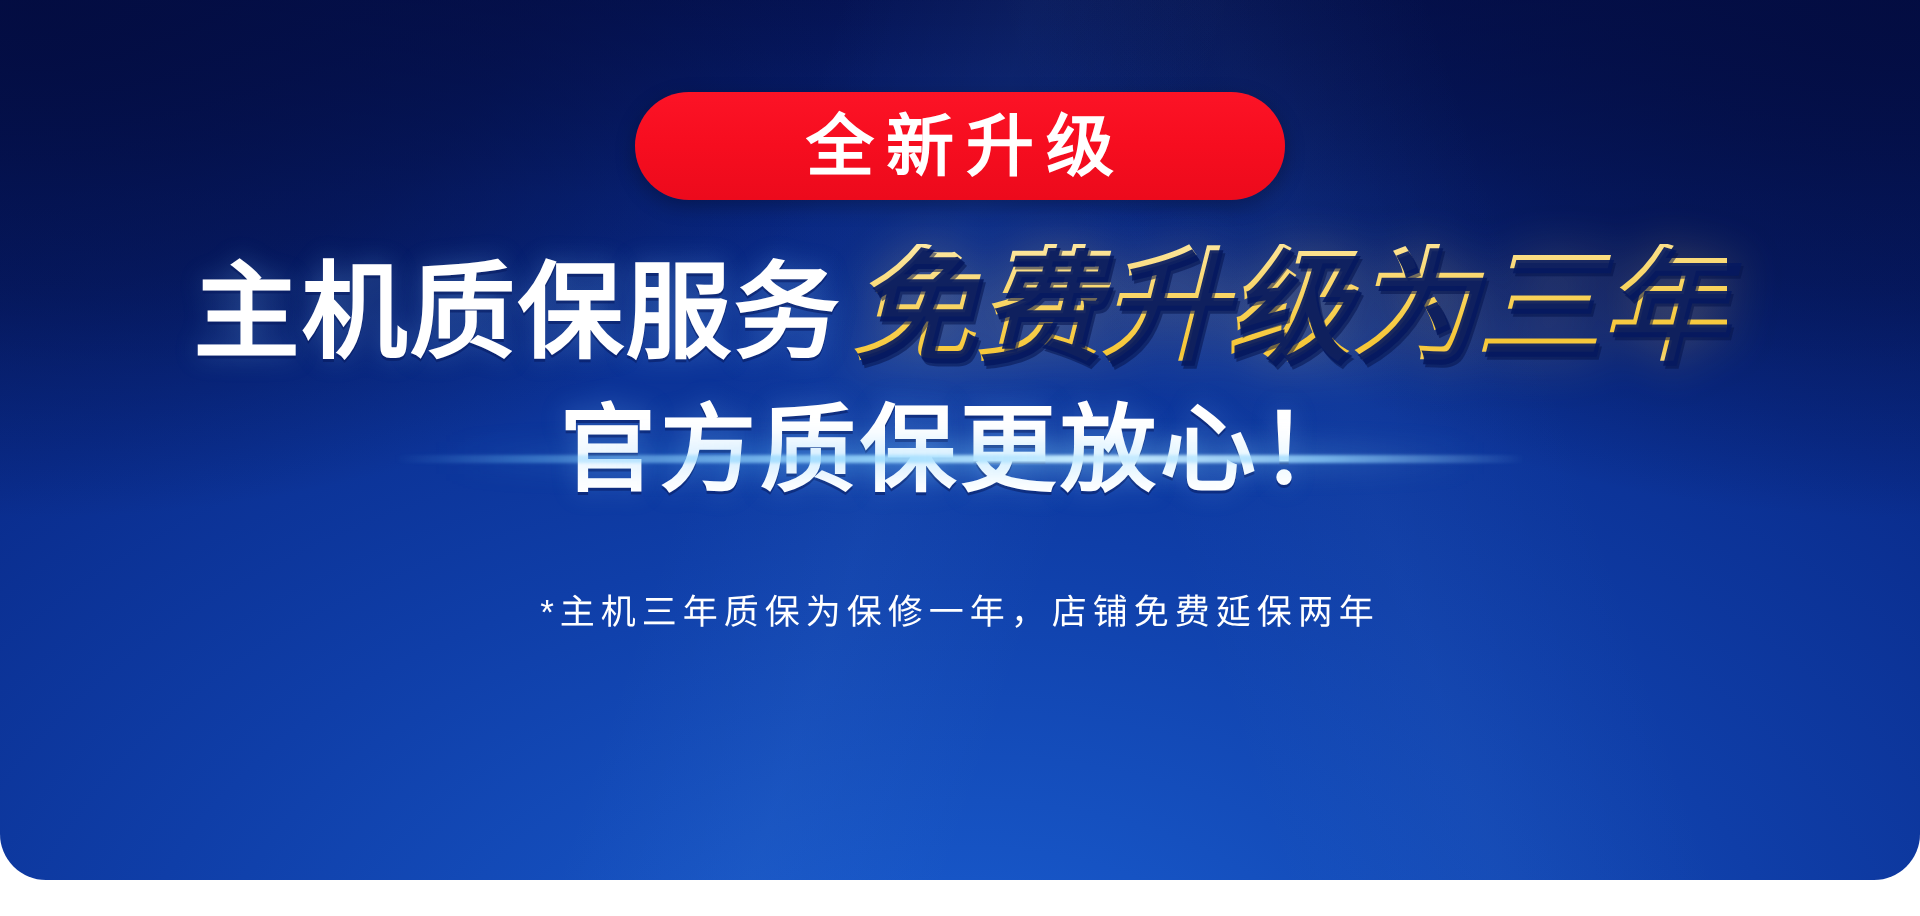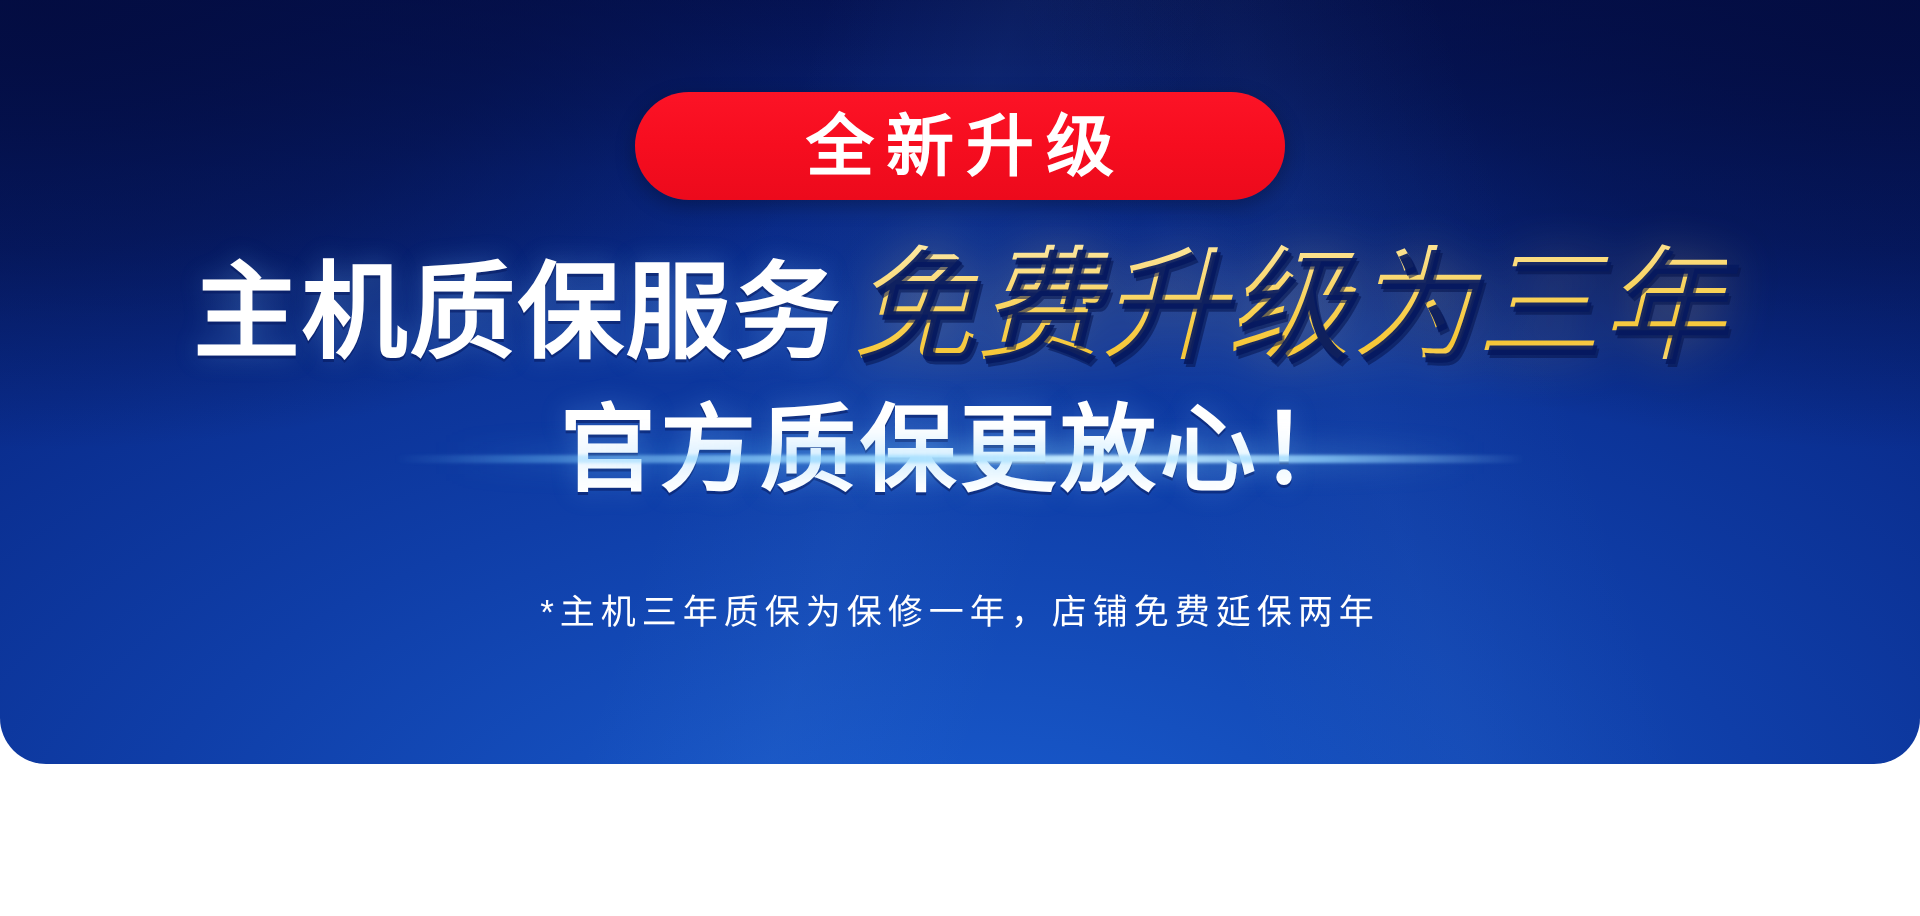--- a/index.html
+++ b/index.html
@@ -12,21 +12,21 @@
     width: 1920px;
     height: 916px;
     overflow: hidden;
     font-family: "Liberation Sans", "DejaVu Sans", sans-serif;
   }
 
   
   .banner {
     position: relative;
     width: 1920px;
-    height: 764px;
+    height: 880px;
     margin: 0 auto;
     border-bottom-left-radius: 46px;
     border-bottom-right-radius: 46px;
     overflow: hidden;
     background:
       radial-gradient(115% 150% at 50% 118%, #1a5fd4 0%, #1550bf 18%, #0f3ea8 38%, #0a2d8e 60%, #08247a 78%, #071c63 100%);
   }
   
   .banner::before {
     content: "";
@@ -95,21 +95,21 @@
     color: #ffffff;
     font-size: 106px;
     font-weight: 700;
     letter-spacing: 2px;
     text-shadow:
       0 3px 0 rgba(6,24,92,.55),
       0 0 26px rgba(130,195,255,.30);
   }
   .hl-gold {
     font-size: 124px;
-    font-weight: 400;
+    font-weight: 700;
     font-style: italic;
     letter-spacing: 1px;
     margin-left: 10px;
     background: linear-gradient(178deg, #fde9a6 0%, #fbdc7e 26%, #f8cf4e 56%, #f6c636 78%, #f9dd8c 100%);
     -webkit-background-clip: text;
     background-clip: text;
     color: transparent;
     -webkit-text-fill-color: transparent;
     text-shadow:
       3px 5px 0 rgba(7,26,96,.92),

